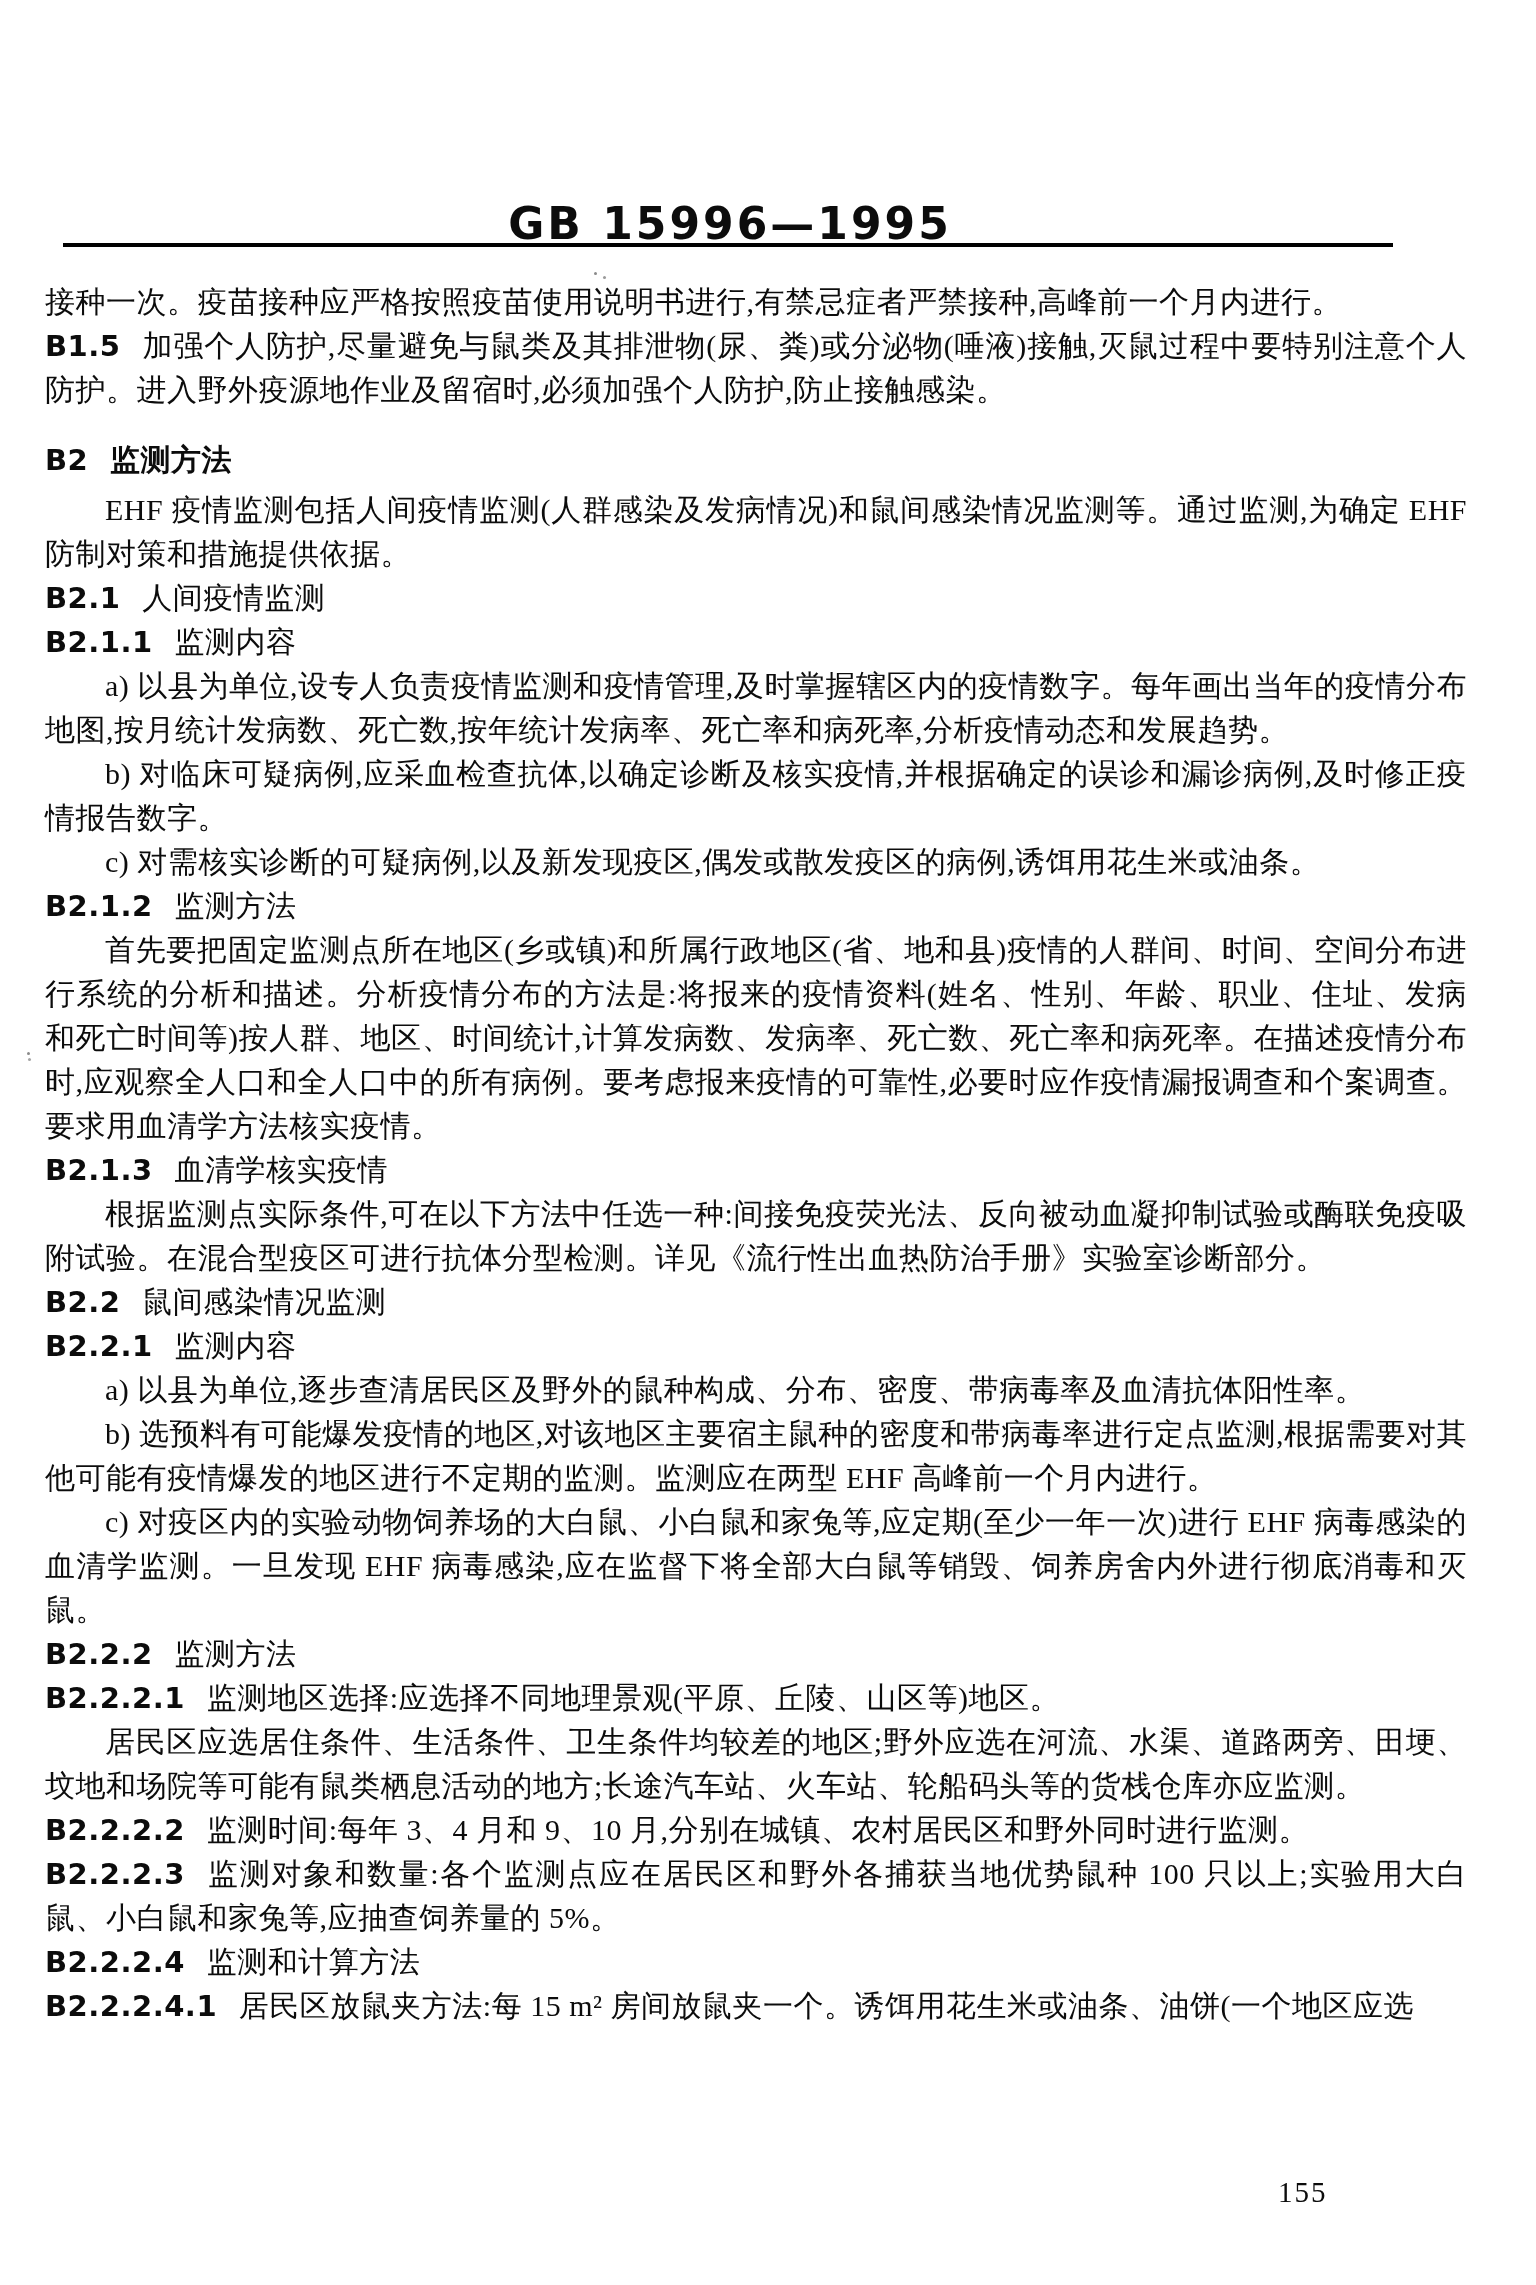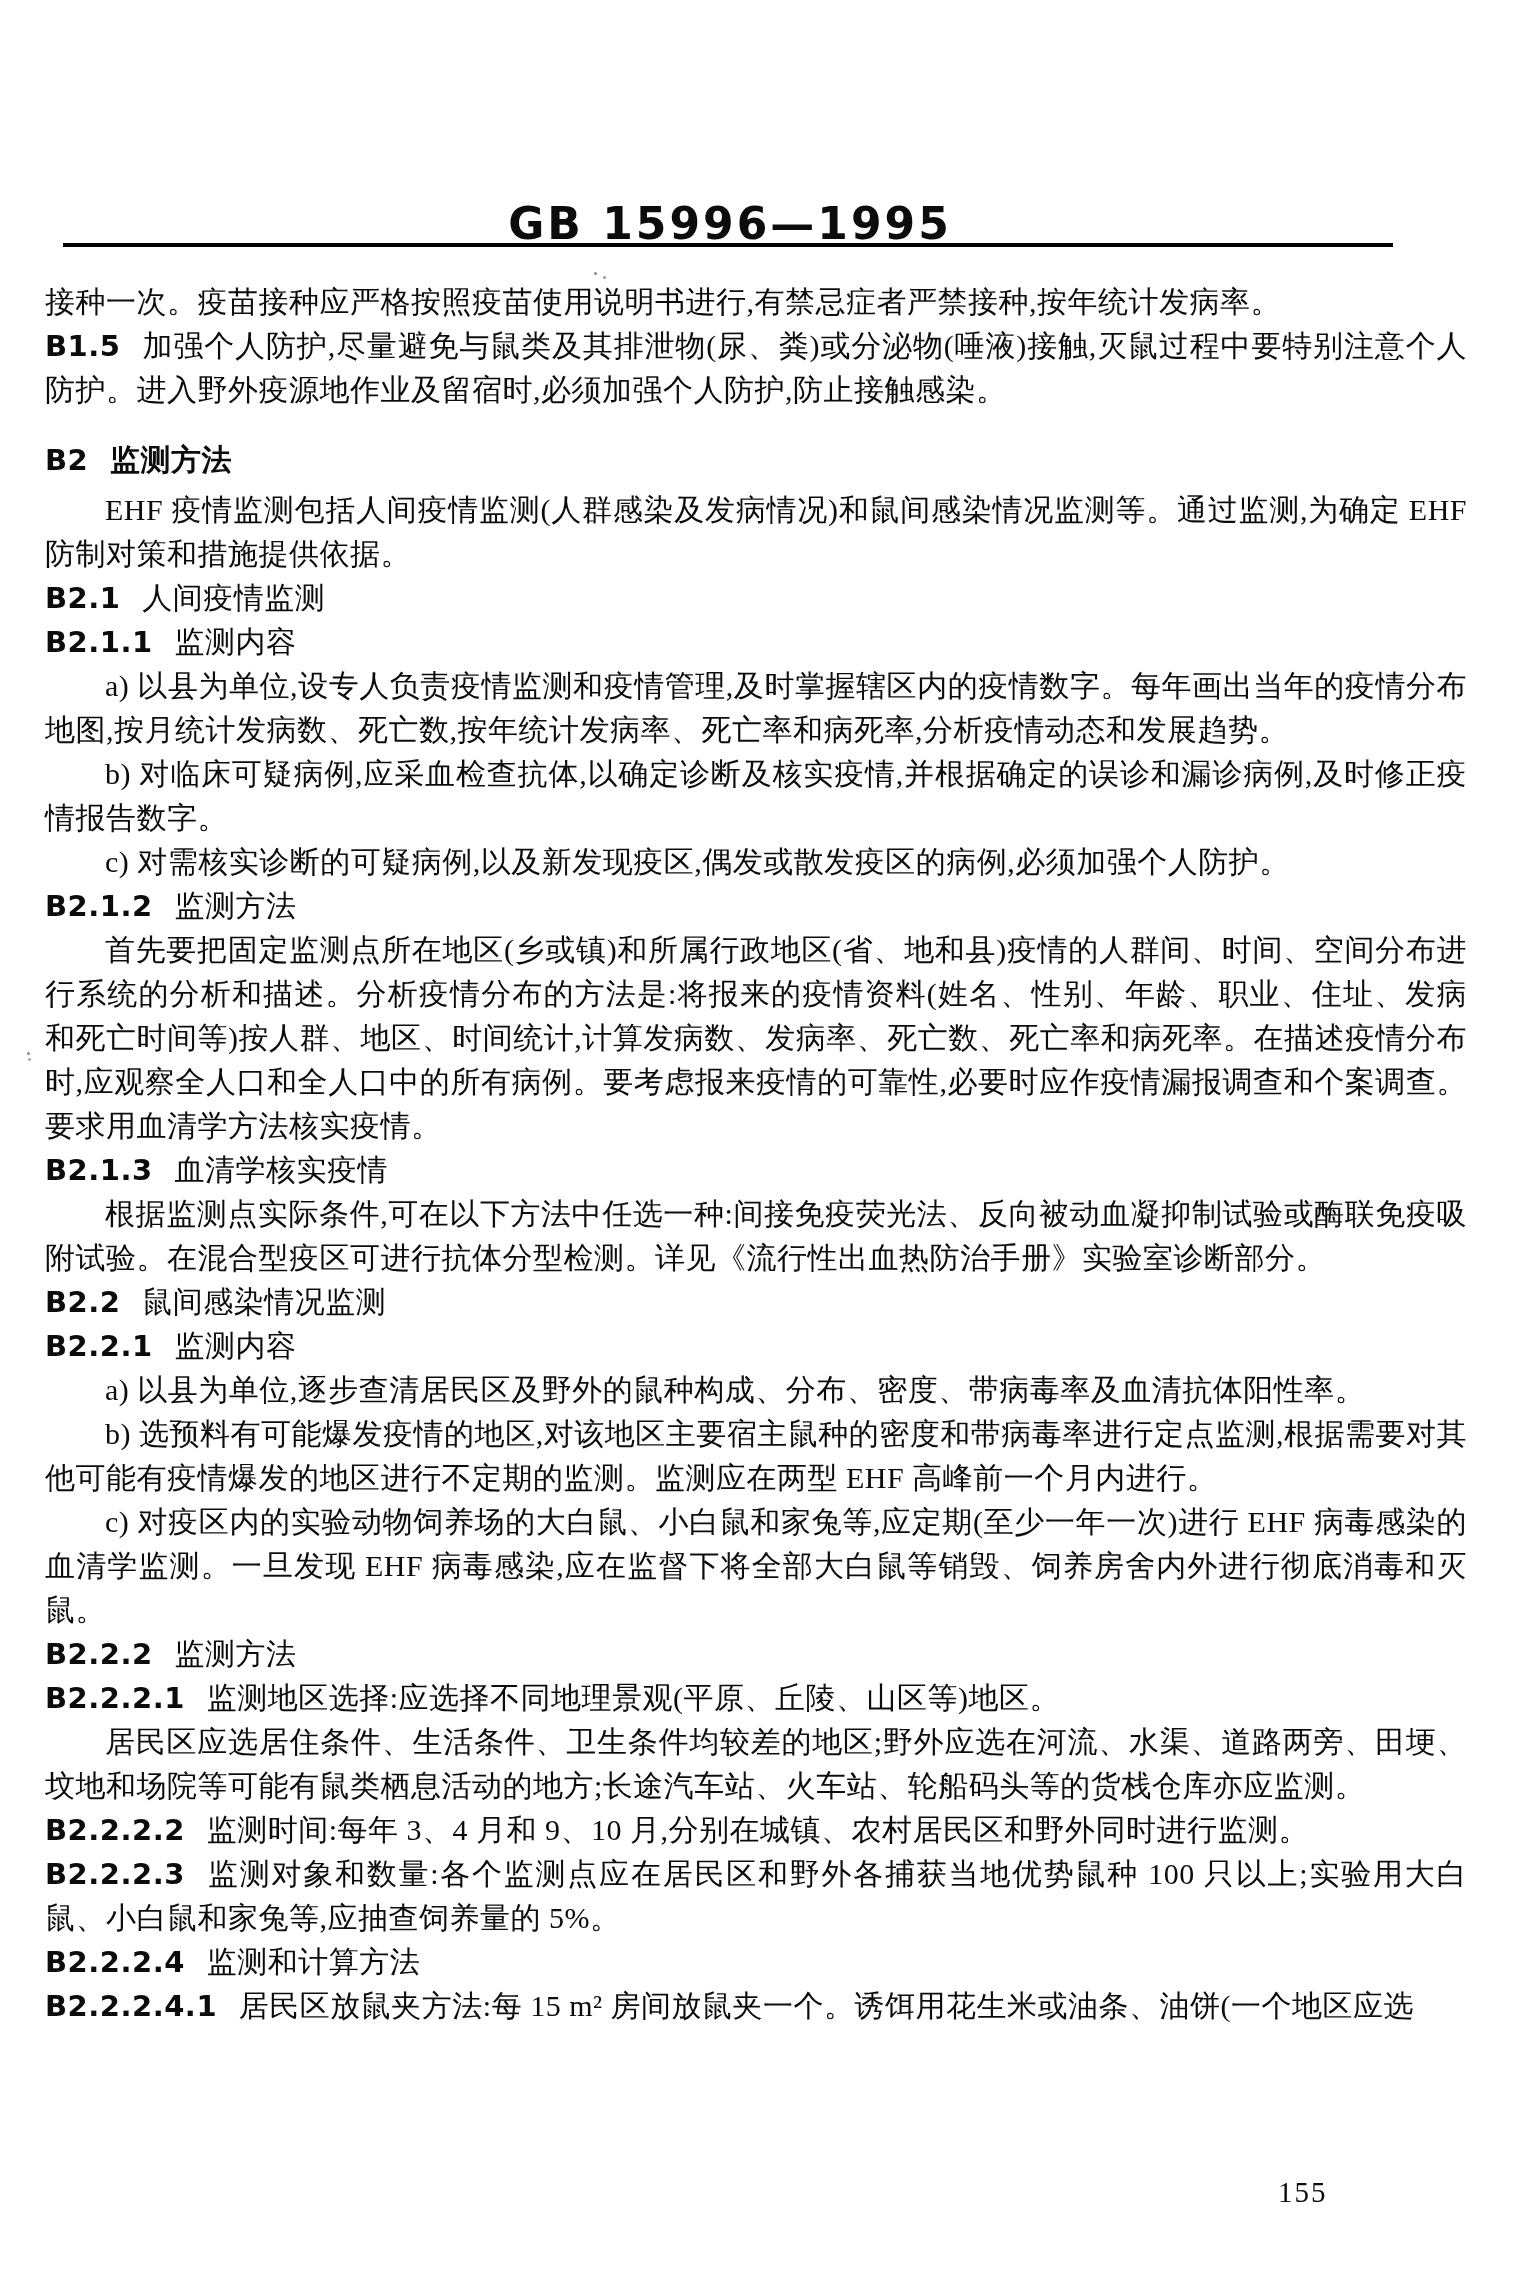--- a/index.html
+++ b/index.html
@@ -69,29 +69,29 @@
   .speck.s1 { top: 272px; left: 594px; box-shadow: 9px 4px 0 #9a9a9a; }
   .speck.s2 { top: 1052px; left: 27px; box-shadow: 1px 6px 0 #a5a5a5; }
 </style>
 </head>
 <body>
 
 <div class="page-header">GB 15996—1995</div>
 <div class="header-rule"></div>
 
 <div class="document-body">
-    <div class="block para"><span class="block-text">接种一次。疫苗接种应严格按照疫苗使用说明书进行,有禁忌症者严禁接种,按年统计发病率。</span></div>
+    <div class="block para"><span class="block-text">接种一次。疫苗接种应严格按照疫苗使用说明书进行,有禁忌症者严禁接种,高峰前一个月内进行。</span></div>
     <div class="block para"><span class="clause-label">B1.5</span><span class="block-text">加强个人防护,尽量避免与鼠类及其排泄物(尿、粪)或分泌物(唾液)接触,灭鼠过程中要特别注意个人防护。进入野外疫源地作业及留宿时,必须加强个人防护,防止接触感染。</span></div>
     <div class="block heading lvl1"><span class="clause-label">B2</span><span class="block-text">监测方法</span></div>
     <div class="block para indent"><span class="block-text">EHF 疫情监测包括人间疫情监测(人群感染及发病情况)和鼠间感染情况监测等。通过监测,为确定 EHF 防制对策和措施提供依据。</span></div>
     <div class="block heading"><span class="clause-label">B2.1</span><span class="block-text">人间疫情监测</span></div>
     <div class="block heading"><span class="clause-label">B2.1.1</span><span class="block-text">监测内容</span></div>
     <div class="block para indent"><span class="block-text">a) 以县为单位,设专人负责疫情监测和疫情管理,及时掌握辖区内的疫情数字。每年画出当年的疫情分布地图,按月统计发病数、死亡数,按年统计发病率、死亡率和病死率,分析疫情动态和发展趋势。</span></div>
     <div class="block para indent"><span class="block-text">b) 对临床可疑病例,应采血检查抗体,以确定诊断及核实疫情,并根据确定的误诊和漏诊病例,及时修正疫情报告数字。</span></div>
-    <div class="block para indent"><span class="block-text">c) 对需核实诊断的可疑病例,以及新发现疫区,偶发或散发疫区的病例,必须加强个人防护。</span></div>
+    <div class="block para indent"><span class="block-text">c) 对需核实诊断的可疑病例,以及新发现疫区,偶发或散发疫区的病例,诱饵用花生米或油条。</span></div>
     <div class="block heading"><span class="clause-label">B2.1.2</span><span class="block-text">监测方法</span></div>
     <div class="block para indent"><span class="block-text">首先要把固定监测点所在地区(乡或镇)和所属行政地区(省、地和县)疫情的人群间、时间、空间分布进行系统的分析和描述。分析疫情分布的方法是:将报来的疫情资料(姓名、性别、年龄、职业、住址、发病和死亡时间等)按人群、地区、时间统计,计算发病数、发病率、死亡数、死亡率和病死率。在描述疫情分布时,应观察全人口和全人口中的所有病例。要考虑报来疫情的可靠性,必要时应作疫情漏报调查和个案调查。要求用血清学方法核实疫情。</span></div>
     <div class="block heading"><span class="clause-label">B2.1.3</span><span class="block-text">血清学核实疫情</span></div>
     <div class="block para indent"><span class="block-text">根据监测点实际条件,可在以下方法中任选一种:间接免疫荧光法、反向被动血凝抑制试验或酶联免疫吸附试验。在混合型疫区可进行抗体分型检测。详见《流行性出血热防治手册》实验室诊断部分。</span></div>
     <div class="block heading"><span class="clause-label">B2.2</span><span class="block-text">鼠间感染情况监测</span></div>
     <div class="block heading"><span class="clause-label">B2.2.1</span><span class="block-text">监测内容</span></div>
     <div class="block para indent"><span class="block-text">a) 以县为单位,逐步查清居民区及野外的鼠种构成、分布、密度、带病毒率及血清抗体阳性率。</span></div>
     <div class="block para indent"><span class="block-text">b) 选预料有可能爆发疫情的地区,对该地区主要宿主鼠种的密度和带病毒率进行定点监测,根据需要对其他可能有疫情爆发的地区进行不定期的监测。监测应在两型 EHF 高峰前一个月内进行。</span></div>
     <div class="block para indent"><span class="block-text">c) 对疫区内的实验动物饲养场的大白鼠、小白鼠和家兔等,应定期(至少一年一次)进行 EHF 病毒感染的血清学监测。一旦发现 EHF 病毒感染,应在监督下将全部大白鼠等销毁、饲养房舍内外进行彻底消毒和灭鼠。</span></div>
     <div class="block heading"><span class="clause-label">B2.2.2</span><span class="block-text">监测方法</span></div>

